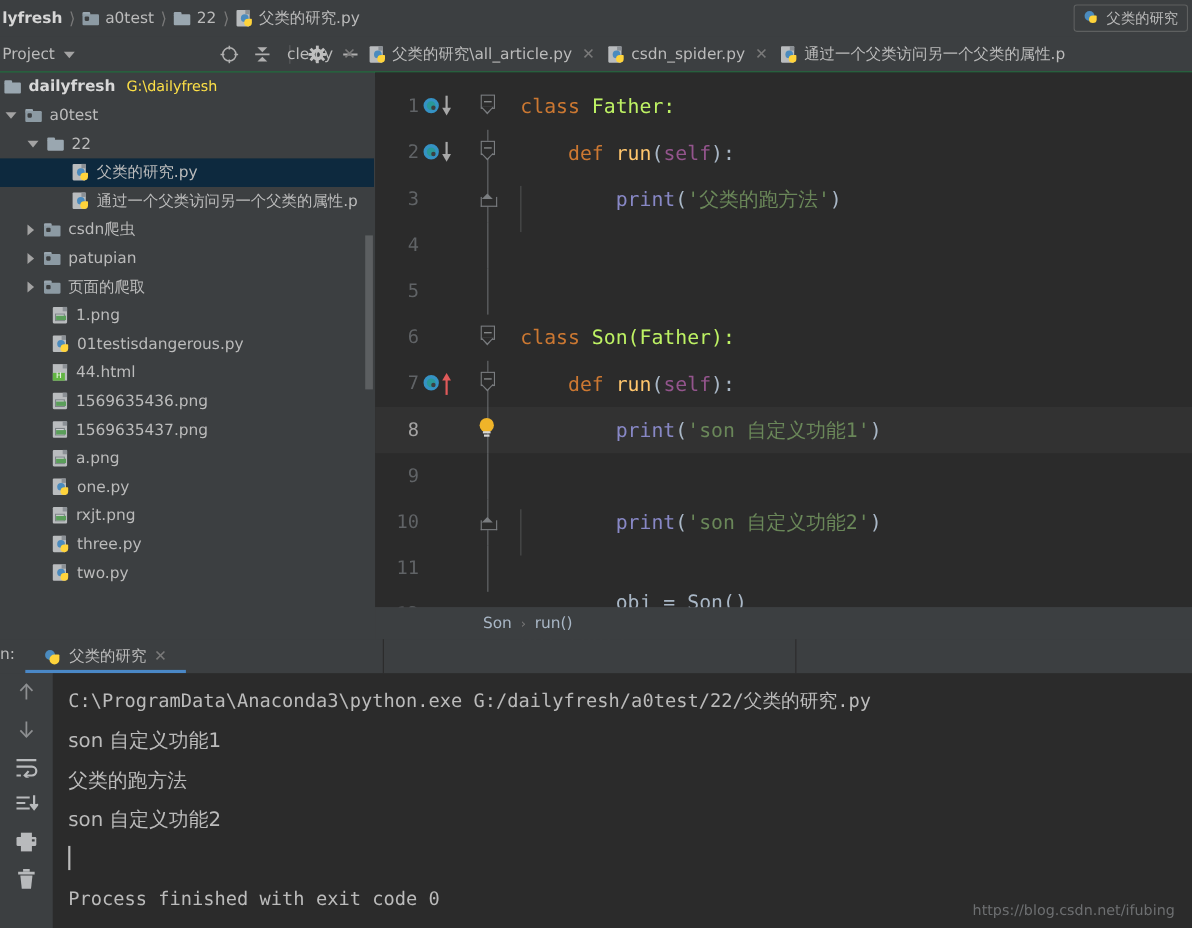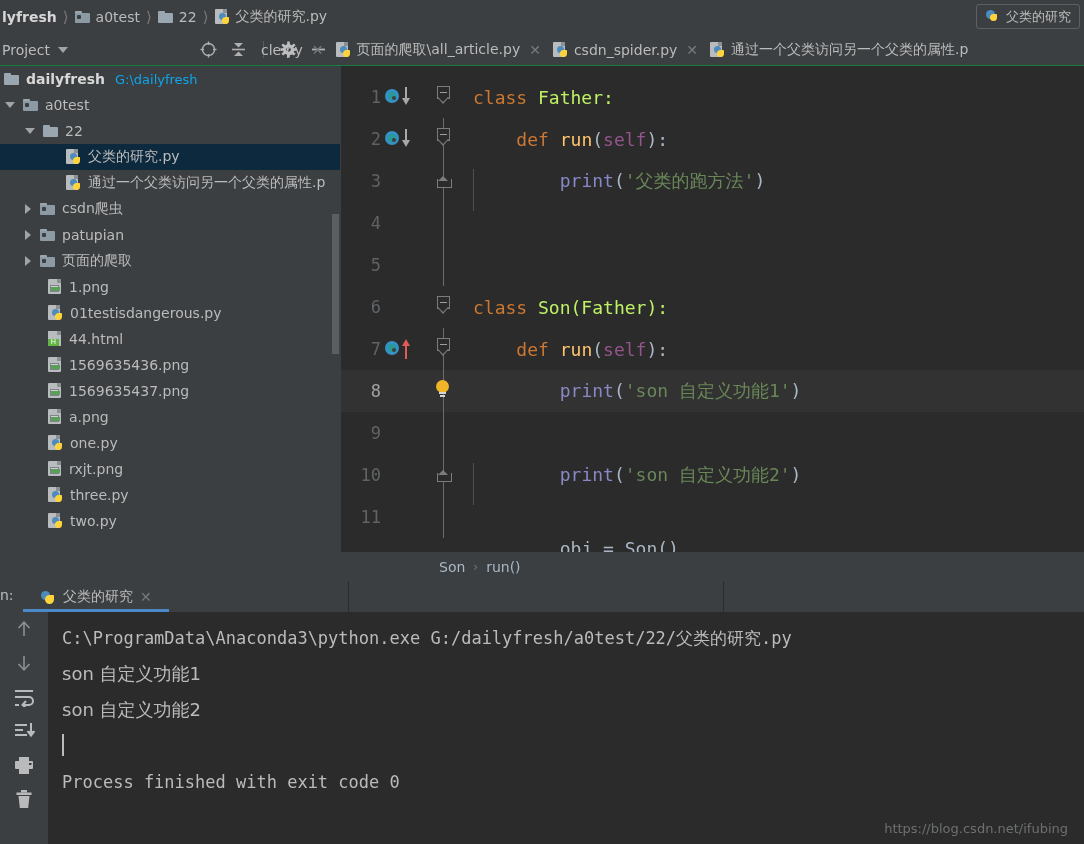--- a/index.html
+++ b/index.html
@@ -90,21 +90,21 @@
 
   
   .tree {
     position: absolute; left: 0; top: 66px; width: 340px; height: 515px;
     background: #3c3f41; overflow: hidden;
   }
   .trow { display: flex; align-items: center; height: 26px; font-size: 14px; color: #bbbbbb;
       white-space: nowrap; padding-right: 4px; }
   .trow .gap { flex: none; }
   .trow .lbl { margin-left: 7px; }
-  .trow .path { margin-left: 10px; color: #0ea5e9; font-size: 13px; }
+  .trow .path { margin-left: 10px; color: #fde047; font-size: 13px; }
   .trow.sel { background: #0d293e; }
   .trow .bold { font-weight: bold; color: #d8d8d8; }
   .tree-scroll { position: absolute; right: 1px; top: 148px; width: 7px; height: 140px;
       background: #5c5f61; border-radius: 0px; }
   .tree-hscroll { position: absolute; left: 4px; bottom: 3px; width: 288px; height: 7px;
       background: #6a6d6f; }
   .tree-bottom { position: absolute; left: 0; bottom: 0px; width: 340px; height: 22px;
       background: #4e5254; display: flex; align-items: center; font-size: 14px; color: #bbbbbb; }
 
   
@@ -294,21 +294,21 @@
         <span>cle.py</span>
         <span class="x">✕</span>
       </div>
       <div class="edtab">
         <span class="ico py-ico">
             <span class="page"></span>
             <span class="fold"></span>
             <span class="snake1"></span>
             <span class="snake2"></span>
           </span>
-        <span>页面的爬取\all_article.py</span>
+        <span>父类的研究\all_article.py</span>
         <span class="x">✕</span>
       </div>
       <div class="edtab">
         <span class="ico py-ico">
             <span class="page"></span>
             <span class="fold"></span>
             <span class="snake1"></span>
             <span class="snake2"></span>
           </span>
         <span>csdn_spider.py</span>
@@ -763,20 +763,21 @@
             <rect x="7" y="1" width="6" height="2.5" fill="#b8babc"></rect>
             <rect x="2.5" y="3.5" width="15" height="2.5" fill="#b8babc"></rect>
             <path d="M4.5 7 H15.5 L14.2 19 H5.8 Z" fill="#b8babc"></path>
           </svg>
       </div>
     </div>
 
     <div class="console">
       <div class="cline">C:\ProgramData\Anaconda3\python.exe G:/dailyfresh/a0test/22/父类的研究.py</div>
       <div class="cline cjk">son 自定义功能1</div>
+      <div class="cline cjk">父类的跑方法</div>
       <div class="cline cjk">son 自定义功能2</div>
       <div class="cline"><span class="caret"></span></div>
       <div class="cline">Process finished with exit code 0</div>
       <div class="watermark">https://blog.csdn.net/ifubing</div>
     </div>
 
   </div>
 
 </div>
 

